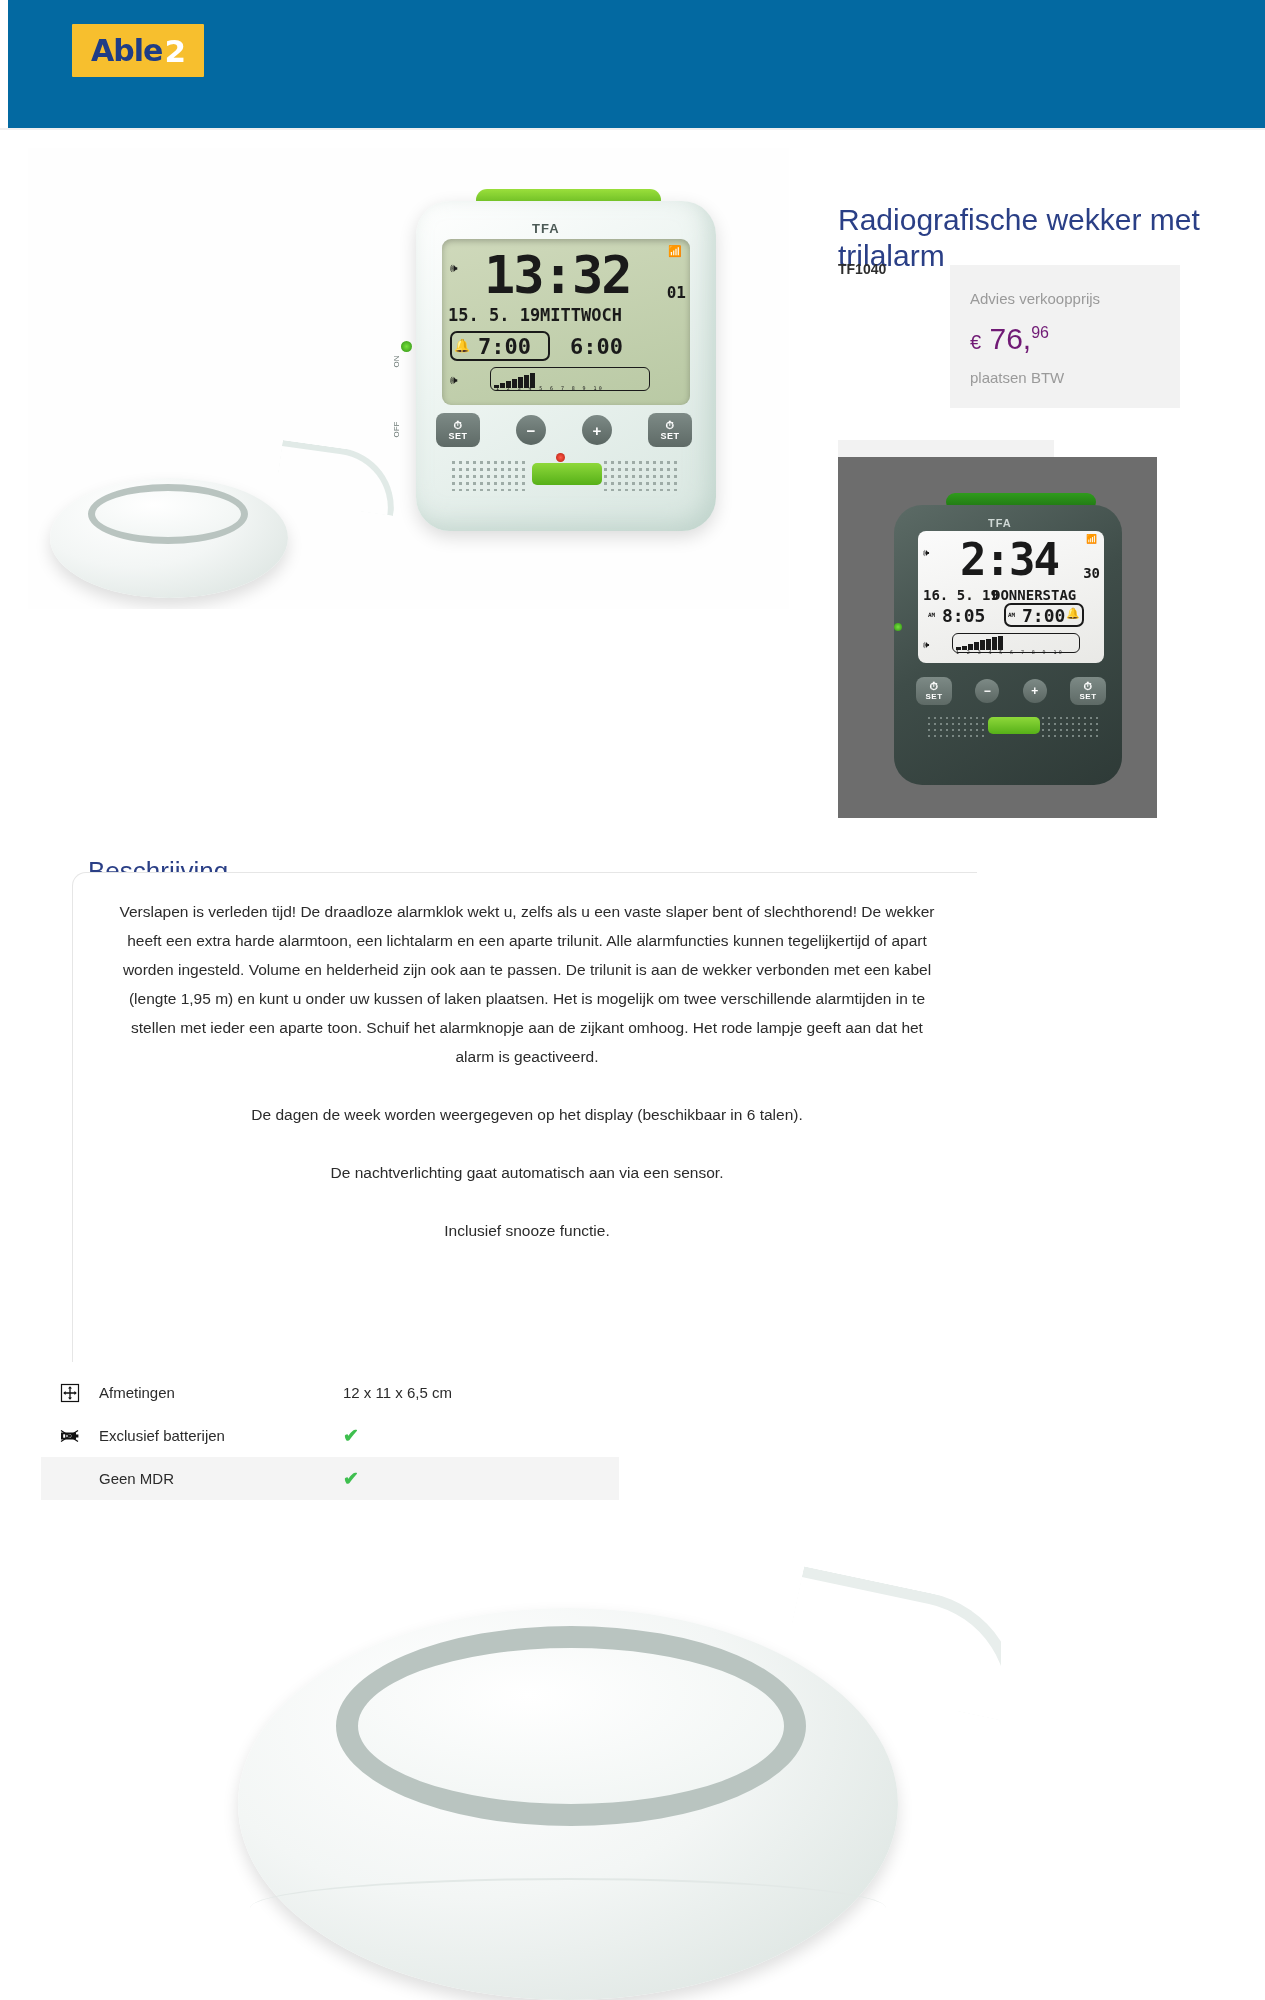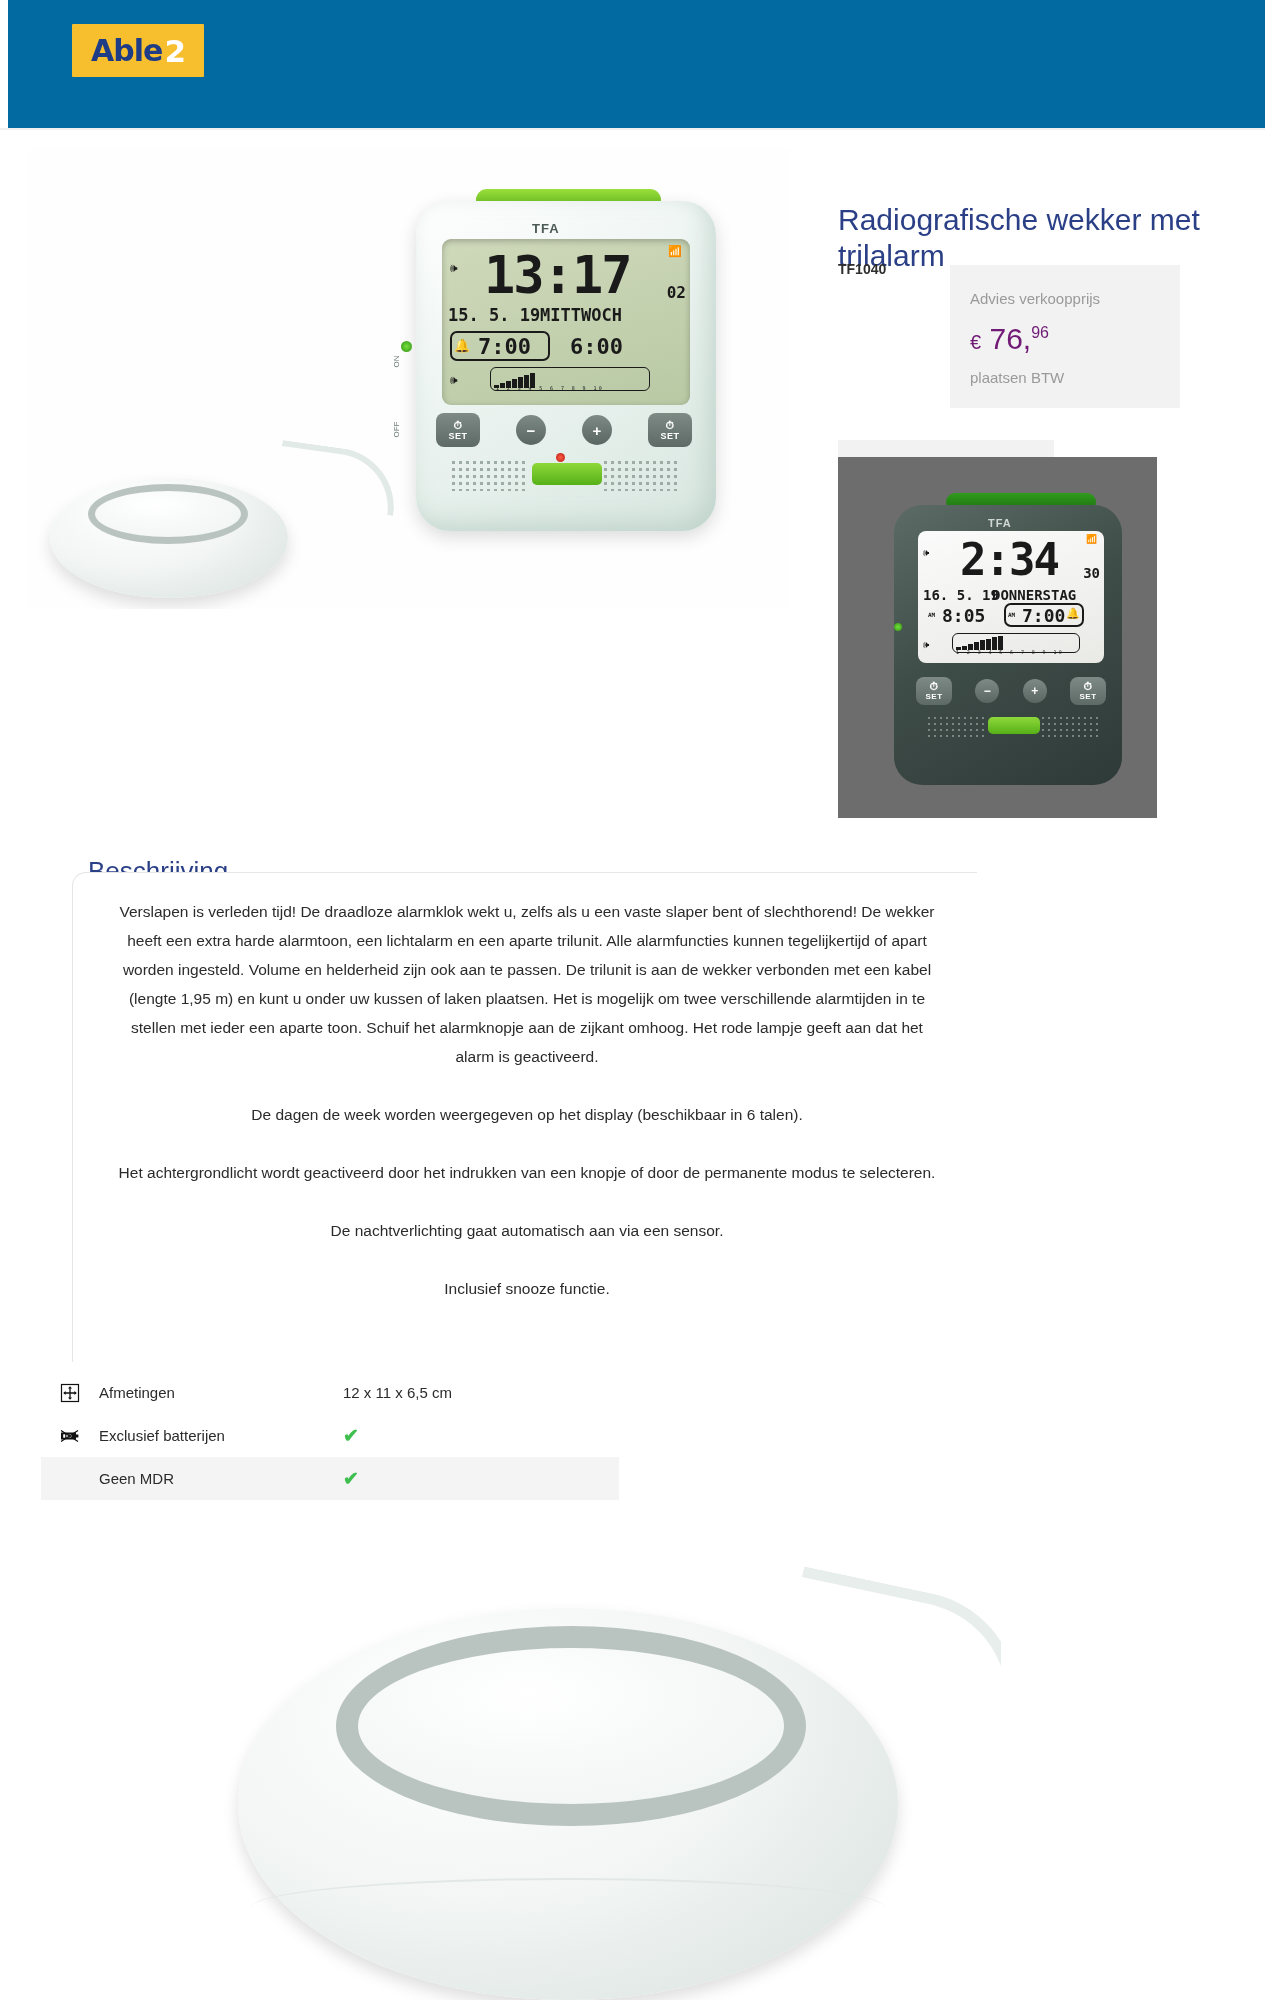--- a/index.html
+++ b/index.html
@@ -207,22 +207,22 @@
               border-radius:0 60px 0 0; transform:rotate(8deg);"></div>
 
   <div class="clk-white">
     <div class="topbtn"></div>
     <div class="body"></div>
 
     <div class="lcd">
       <div class="lcd-wrap">
         <span class="lcd-spk" style="left:8px; top:22px;">🕪</span>
         <span class="lcd-ant" style="right:8px; top:6px;">📶</span>
-        <span class="lcd-time" style="left:42px; top:6px; font-size:52px;">13:17</span>
-        <span class="lcd-sec" style="right:4px; top:44px; font-size:16px;">02</span>
+        <span class="lcd-time" style="left:42px; top:6px; font-size:52px;">13:32</span>
+        <span class="lcd-sec" style="right:4px; top:44px; font-size:16px;">01</span>
         <span class="lcd-date" style="left:6px; top:66px; font-size:17px;">15. 5. 19</span>
         <span class="lcd-date" style="left:98px; top:66px; font-size:17px;">MITTWOCH</span>
         <div class="lcd-albox" style="left:8px; top:92px; width:100px; height:30px;"></div>
         <span class="lcd-al" style="left:12px; top:99px; font-size:13px;">🔔</span>
         <span class="lcd-al" style="left:36px; top:95px; font-size:22px;">7:00</span>
         <span class="lcd-al" style="left:128px; top:95px; font-size:22px;">6:00</span>
         <span class="lcd-spk" style="left:8px; top:134px;">🕪</span>
         <div class="lcd-bars" style="left:48px; top:128px; width:160px; height:24px;">
           <i style="height:3px"></i>
             <i style="height:5px"></i>
@@ -328,21 +328,20 @@
     <span>76,</span><span class="cents">96</span>
   </div>
   <div class="price-vat">plaatsen BTW</div>
 </div>
 
 <h2 class="desc-heading">Beschrijving</h2>
 <div class="desc-card">
   <div class="desc-body">
     <p>Verslapen is verleden tijd! De draadloze alarmklok wekt u, zelfs als u een vaste slaper bent of slechthorend! De wekker heeft een extra harde alarmtoon, een lichtalarm en een aparte trilunit. Alle alarmfuncties kunnen tegelijkertijd of apart worden ingesteld. Volume en helderheid zijn ook aan te passen. De trilunit is aan de wekker verbonden met een kabel (lengte 1,95 m) en kunt u onder uw kussen of laken plaatsen. Het is mogelijk om twee verschillende alarmtijden in te stellen met ieder een aparte toon. Schuif het alarmknopje aan de zijkant omhoog. Het rode lampje geeft aan dat het alarm is geactiveerd.</p>
     <p>De dagen de week worden weergegeven op het display (beschikbaar in 6 talen).</p>
-    <p>Het achtergrondlicht wordt geactiveerd door het indrukken van een knopje of door de permanente modus te selecteren.</p>
     <p>De nachtverlichting gaat automatisch aan via een sensor.</p>
     <p>Inclusief snooze functie.</p>
   </div>
 </div>
 
 <div class="spec-table">
 
   <div class="spec-row">
     <div class="spec-icon">
       <svg width="20" height="20" viewBox="0 0 20 20">

